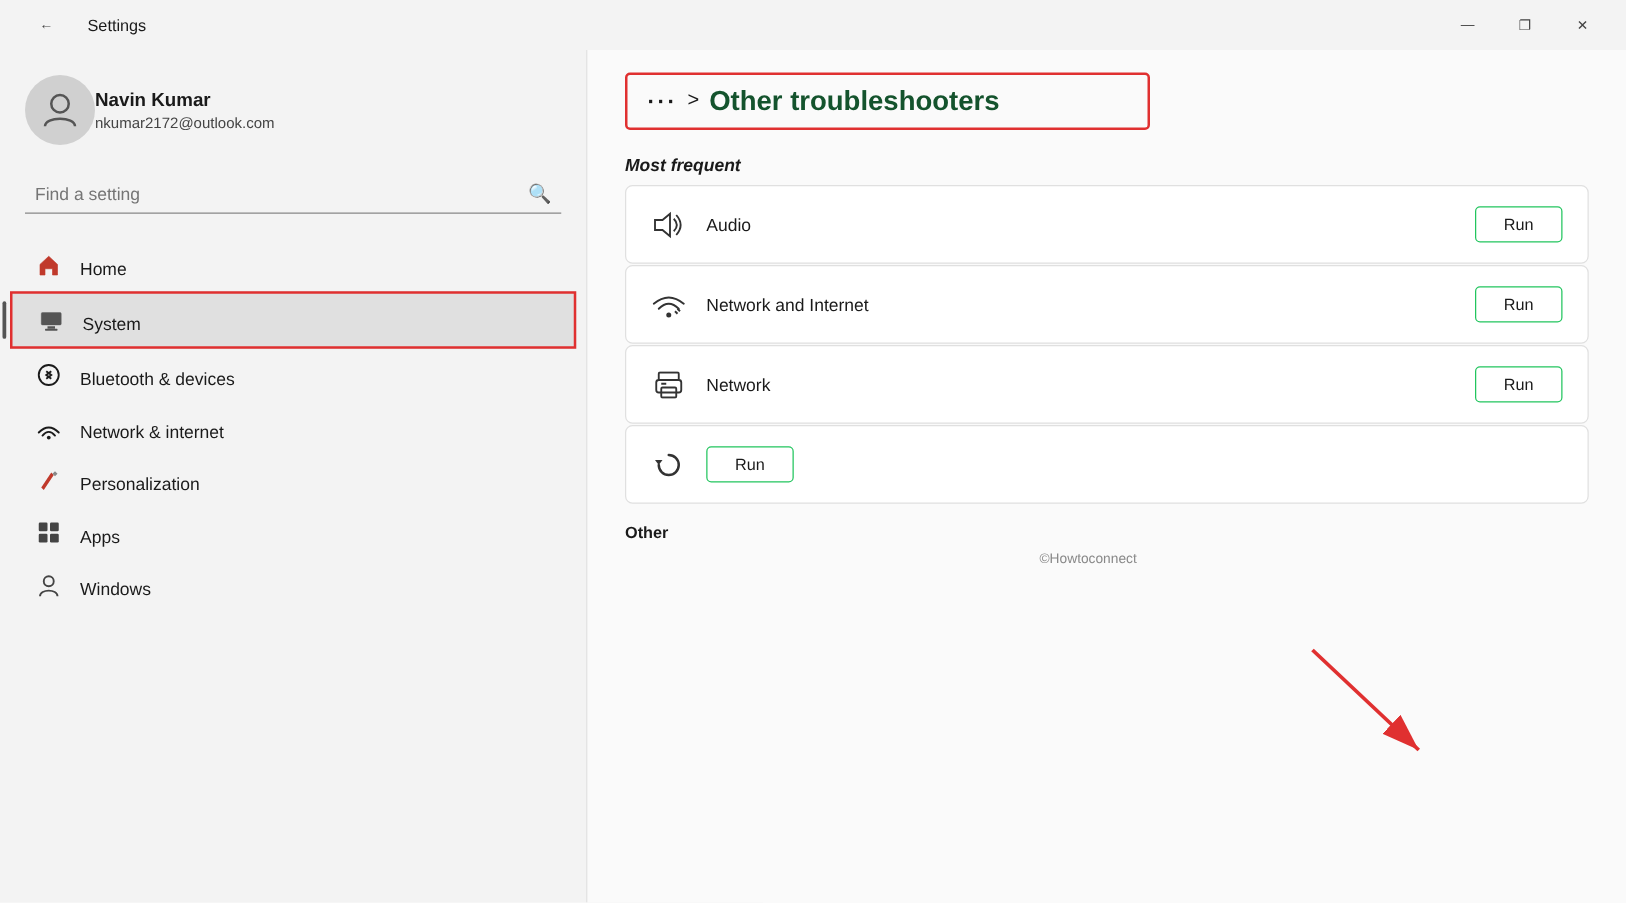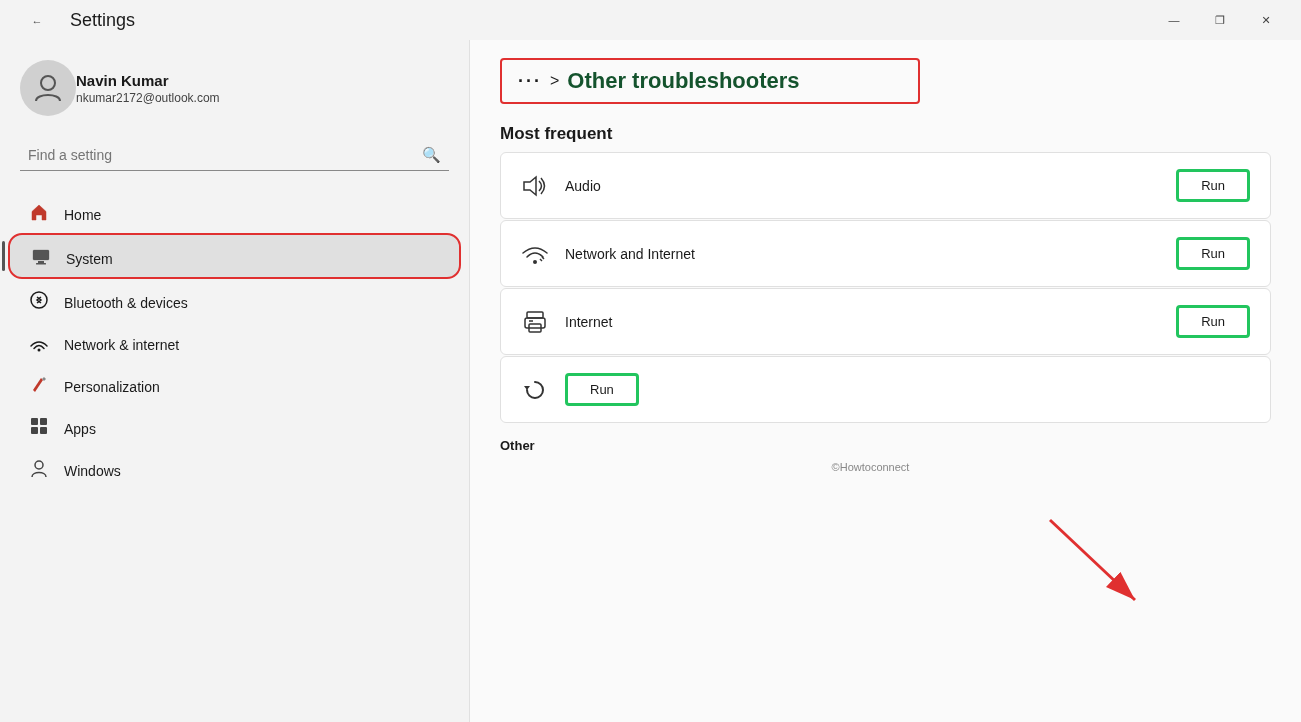--- a/index.html
+++ b/index.html
@@ -21,21 +21,21 @@
       height: 40px;
       padding: 0 12px 0 0;
     }
     .titlebar-left {
       display: flex;
       align-items: center;
       gap: 10px;
       padding-left: 14px;
     }
     .titlebar-title {
-      font-size: 18px;
+      font-size: 13px;
       color: #1a1a1a;
       font-weight: 400;
     }
     .titlebar-controls {
       display: flex;
       gap: 0;
     }
     .titlebar-btn {
       width: 46px;
       height: 30px;
@@ -204,24 +204,25 @@
       color: #1a1a1a;
       font-weight: 400;
     }
     .breadcrumb-title {
       font-size: 22px;
       font-weight: 700;
       color: #14532d;
     }
 
     .section-label {
-      font-size: 17px;
+      font-size: 14px;
       font-weight: 600;
       color: #1a1a1a;
       padding: 10px 30px 8px 30px;
+      font-style: italic;
     }
 
     
     .troubleshooter-list {
       padding: 0 30px;
       display: flex;
       flex-direction: column;
       gap: 0;
     }
     .troubleshooter-item {
@@ -243,21 +244,21 @@
       font-size: 22px;
       color: #333;
       flex-shrink: 0;
     }
     .troubleshooter-name {
       flex: 1;
       font-size: 14px;
       color: #1a1a1a;
     }
     .run-button {
-      border: 3px solid #22c55e;
+      border: 1px solid #22c55e;
       border-radius: 4px;
       background: white;
       padding: 6px 22px;
       font-size: 13px;
       cursor: pointer;
       color: #1a1a1a;
       min-width: 70px;
     }
 
     .other-section-label {
@@ -270,21 +271,21 @@
     .copyright {
       text-align: center;
       padding: 4px 30px 8px 0;
       font-size: 11px;
       color: #888;
     }
 
     
     .system-highlight {
       border: 2.5px solid #e03030;
-      border-radius: 14px;
+      border-radius: 0;
     }
 
     
     .arrow-overlay {
       position: absolute;
       pointer-events: none;
     }
   </style>
 </head>
 <body>
@@ -448,21 +449,21 @@
 
       <div class="troubleshooter-item">
         <span class="troubleshooter-icon">
           <svg width="26" height="22" viewBox="0 0 26 22">
             <rect x="5" y="1" width="16" height="6" rx="1" fill="none" stroke="#333" stroke-width="1.5"></rect>
             <rect x="3" y="7" width="20" height="10" rx="2" fill="none" stroke="#333" stroke-width="1.5"></rect>
             <rect x="7" y="13" width="12" height="8" rx="1" fill="none" stroke="#333" stroke-width="1.5"></rect>
             <line x1="7" y1="10" x2="11" y2="10" stroke="#333" stroke-width="1.5"></line>
           </svg>
         </span>
-        <span class="troubleshooter-name">Internet</span>
+        <span class="troubleshooter-name">Network</span>
         <button class="run-button">Run</button>
       </div>
 
       <div class="troubleshooter-item">
         <span class="troubleshooter-icon">
           <svg width="24" height="24" viewBox="0 0 24 24">
             <path d="M12 4 A8 8 0 1 1 4 12" fill="none" stroke="#333" stroke-width="2" stroke-linecap="round"></path>
             <polygon points="4,12 1,8 7,8" fill="#333"></polygon>
           </svg>
         </span>

